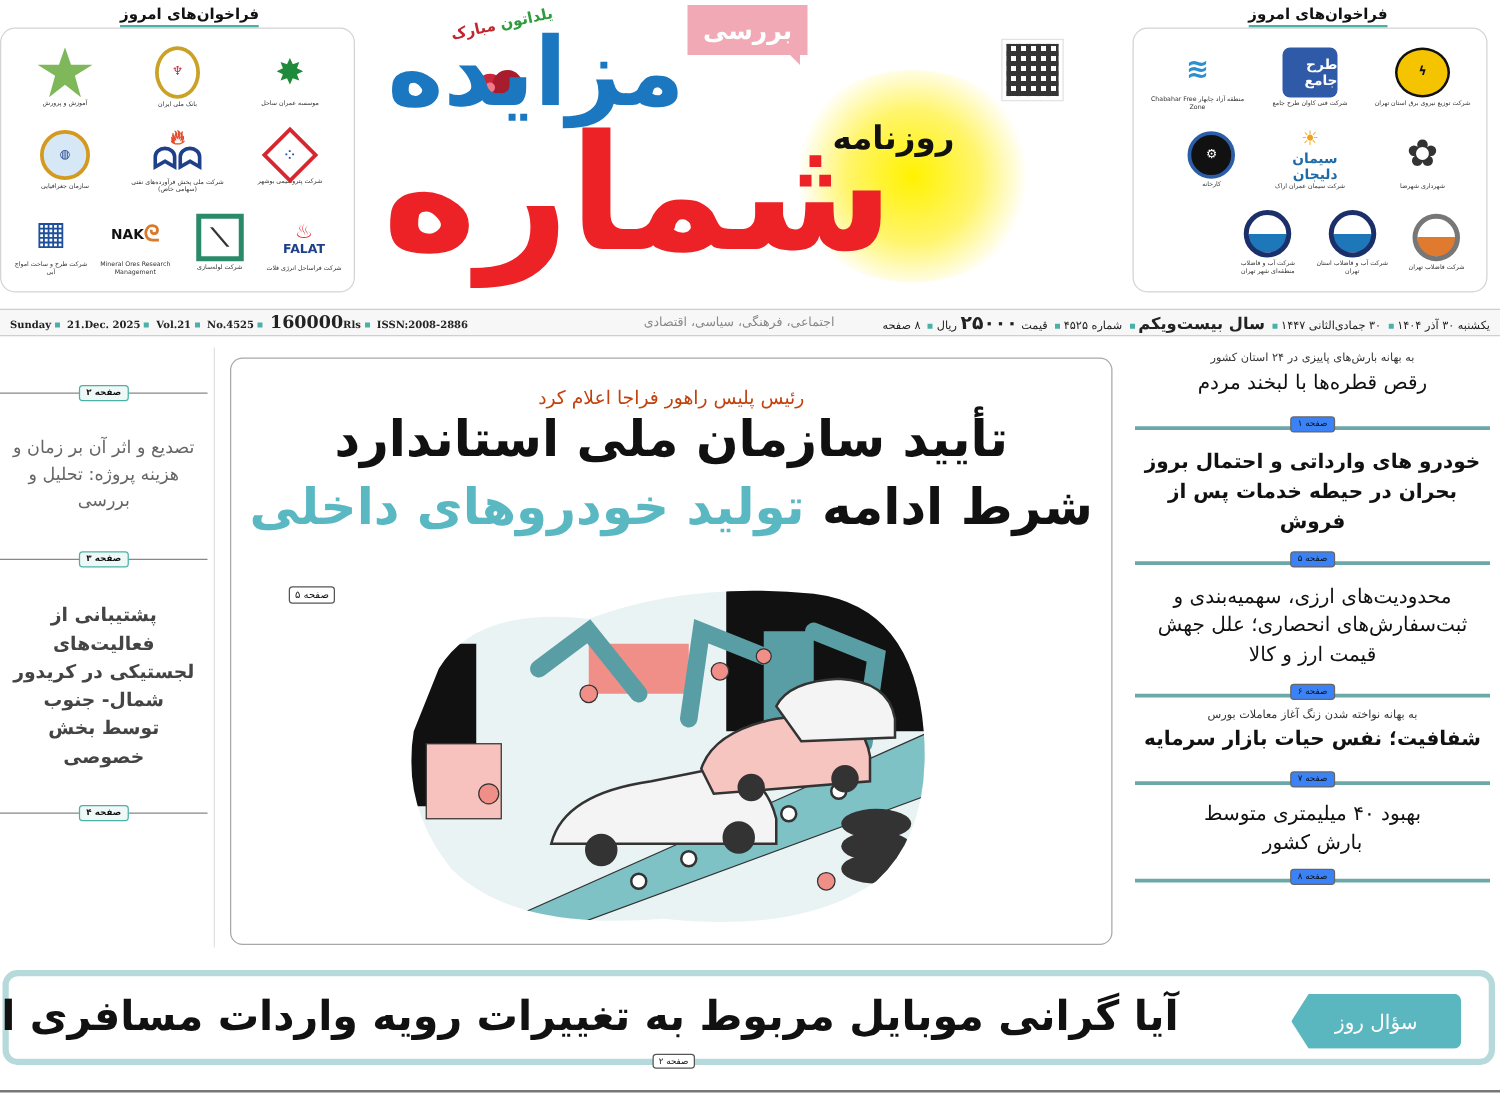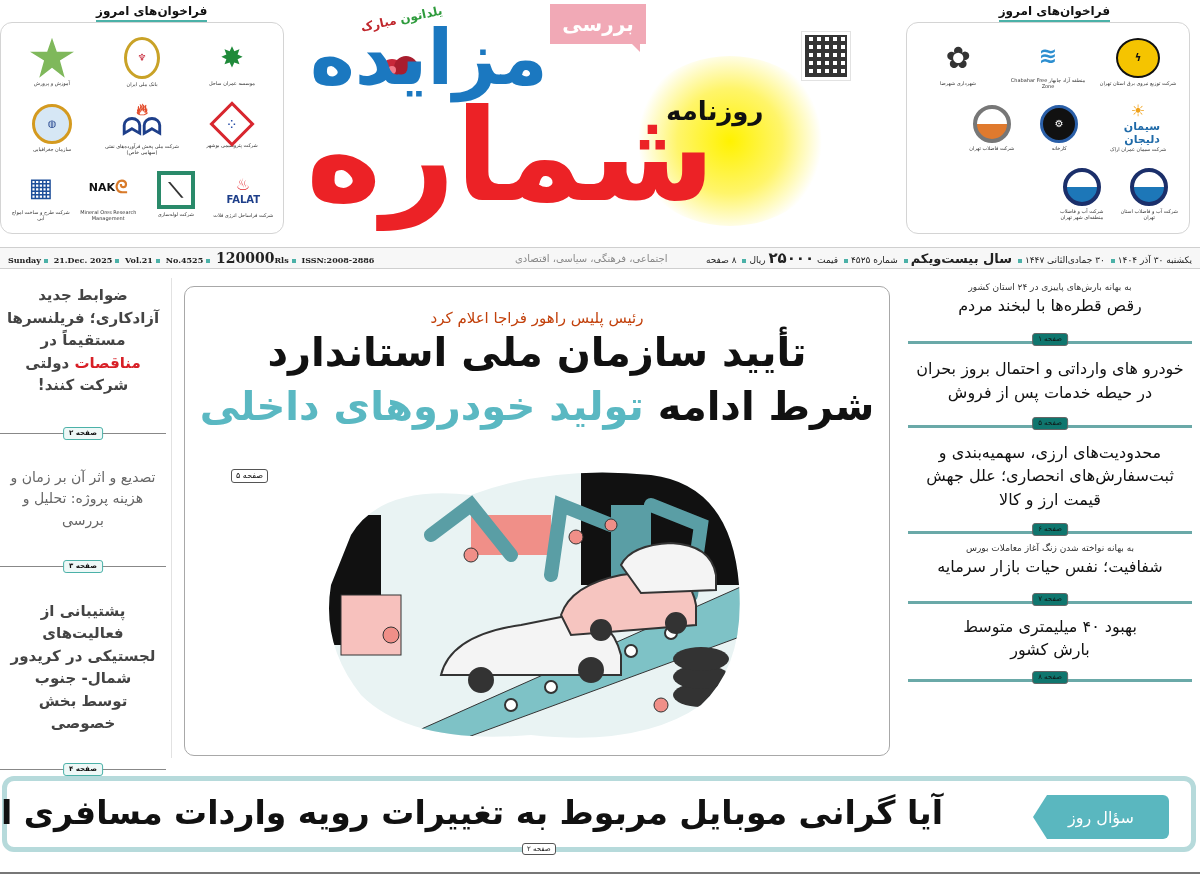--- a/index.html
+++ b/index.html
@@ -46,28 +46,28 @@
     .dateline .en .big { font-size: 14px; }
     .dateline .sq { display:inline-block; width:4px; height:4px; background:#4bb1a8; margin: 0 3px; vertical-align: middle; }
 
     
     .right-col { position: absolute; top: 278px; right: 8px; width: 284px; height: 480px; }
     .left-col { position: absolute; top: 278px; left: 0; width: 166px; height: 480px; border-left: 0; }
     .left-col::after { content:""; position:absolute; top: 0; right: -6px; width:1px; height: 480px; background:#e2e2e2; }
     .story { position: relative; text-align: center; }
     .kicker { font-size: 9px; color: #333; margin-bottom: 2px; }
     .hl-bold { font-size: 16px; font-weight: normal; color: #111; line-height: 1.45; }
-    .hl-light { font-size: 16px; font-weight: normal; color: #111; line-height: 1.5; }
+    .hl-light { font-size: 16px; font-weight: bold; color: #111; line-height: 1.5; }
     .hl-gray-bold { font-size: 15px; font-weight: bold; color: #444; line-height: 1.5; }
     .hl-gray-light { font-size: 14px; font-weight: normal; color: #666; line-height: 1.55; }
     .hl-red { color: #d81f26; }
     .page-sep { position: relative; height: 16px; margin: 6px 0; }
     .page-sep::before { content: ""; position: absolute; left: 0; right: 0; top: 10px; height: 3px; background: #6aa9a8; }
     .page-sep.thin::before { height: 1px; background: #888; top: 8px; }
-    .page-tag { position: absolute; top: 2px; left: 50%; transform: translateX(-50%); background: #0f766e; border: 1px solid #666; border-radius: 3px; font-size: 7px; padding: 0 5px; line-height: 11px; white-space: nowrap; }
+    .page-tag { position: absolute; top: 2px; left: 50%; transform: translateX(-50%); background: #3b82f6; border: 1px solid #666; border-radius: 3px; font-size: 7px; padding: 0 5px; line-height: 11px; white-space: nowrap; }
     .page-sep.thin .page-tag { border-color: #4bb1a8; background: #eef8f7; font-weight: bold; }
 
     
     .lead { position: absolute; top: 286px; left: 184px; width: 706px; height: 470px; border: 1px solid #a8a8a8; border-radius: 10px; background: #fff; }
     .lead-kicker { position: absolute; top: 22px; width: 100%; text-align: center; font-size: 15px; font-weight: normal; color: #c2410c; }
     .lead-l1 { position: absolute; top: 42px; width: 100%; text-align: center; font-size: 40px; font-weight: bold; color: #111; letter-spacing: -1px; }
     .lead-l2 { position: absolute; top: 96px; width: 100%; text-align: center; font-size: 40px; font-weight: bold; color: #111; letter-spacing: -1px; }
     .lead-l2 .teal { color: #5ab8c2; }
     .lead-page { position: absolute; top: 182px; left: 46px; border: 1px solid #555; border-radius: 3px; font-size: 8px; padding: 0 4px; line-height: 12px; background: #fff; }
     .illus { position: absolute; left: 136px; top: 178px; width: 424px; height: 282px; }
@@ -83,20 +83,24 @@
 <body>
 
 <header class="masthead">
 
   <div class="sponsor-title right">فراخوان‌های امروز</div>
   <section class="sponsor-box right">
     <div class="logo-grid four-bottom">
       <div class="logo-cell">
         <div class="logo-mark" style="background:#f5c400;border-radius:50%;color:#111;border:2px solid #111;">ϟ</div>
         <div class="logo-cap">شرکت توزیع نیروی برق استان تهران</div>
+      </div>
+      <div class="logo-cell">
+        <div class="logo-mark" style="background:#2f5aa8;border-radius:6px;font-size:11px;">طرح جامع</div>
+        <div class="logo-cap">شرکت فنی کاوان طرح جامع</div>
       </div>
       <div class="logo-cell">
         <div class="logo-mark" style="color:#2d8fd0;font-size:22px;">≋</div>
         <div class="logo-cap">منطقه آزاد چابهار Chabahar Free Zone</div>
       </div>
       <div class="logo-cell">
         <div class="logo-mark" style="color:#333;font-size:30px;">✿</div>
         <div class="logo-cap">شهرداری شهرضا</div>
       </div>
       <div class="logo-cell">
@@ -200,21 +204,21 @@
     <span class="price">۲۵۰۰۰</span>
     <span>ریال</span><span class="sq"></span>
     <span>۸ صفحه</span>
   </div>
   <div class="cats">اجتماعی، فرهنگی، سیاسی، اقتصادی</div>
   <div class="en">
     <span>Sunday</span><span class="sq"></span>
     <span>21.Dec. 2025</span><span class="sq"></span>
     <span>Vol.21</span><span class="sq"></span>
     <span>No.4525</span><span class="sq"></span>
-    <span class="big">120000</span><span>Rls</span><span class="sq"></span>
+    <span class="big">160000</span><span>Rls</span><span class="sq"></span>
     <span>ISSN:2008-2886</span>
   </div>
 </div>
 
 <aside class="right-col">
   <article class="story" style="margin-top:4px;">
     <div class="kicker">به بهانه بارش‌های پاییزی در ۲۴ استان کشور</div>
     <div class="hl-bold">رقص قطره‌ها با لبخند مردم</div>
   </article>
   <div class="page-sep" style="margin-top:14px;">
@@ -300,23 +304,20 @@
           <circle cx="150" cy="90" r="7"></circle>
           <circle cx="255" cy="72" r="7"></circle>
           <circle cx="340" cy="240" r="7"></circle>
           <circle cx="290" cy="60" r="6"></circle>
         </g>
     </g>
   </svg>
 </main>
 
 <aside class="left-col">
-  <article class="story" style="margin-top:6px;padding:0 6px;">
-    <div class="hl-gray-bold"><span>ضوابط جدید آزادکاری؛ فریلنسرها مستقیماً در </span><span class="hl-red">مناقصات</span><span> دولتی شرکت کنند!</span></div>
-  </article>
   <div class="page-sep thin" style="margin-top:28px;">
       <span class="page-tag">صفحه ۲</span>
     </div>
 
   <article class="story" style="margin-top:26px;padding:0 6px;">
     <div class="hl-gray-light">تصدیع و اثر آن بر زمان و هزینه پروژه: تحلیل و بررسی</div>
   </article>
   <div class="page-sep thin" style="margin-top:26px;">
       <span class="page-tag">صفحه ۳</span>
     </div>

